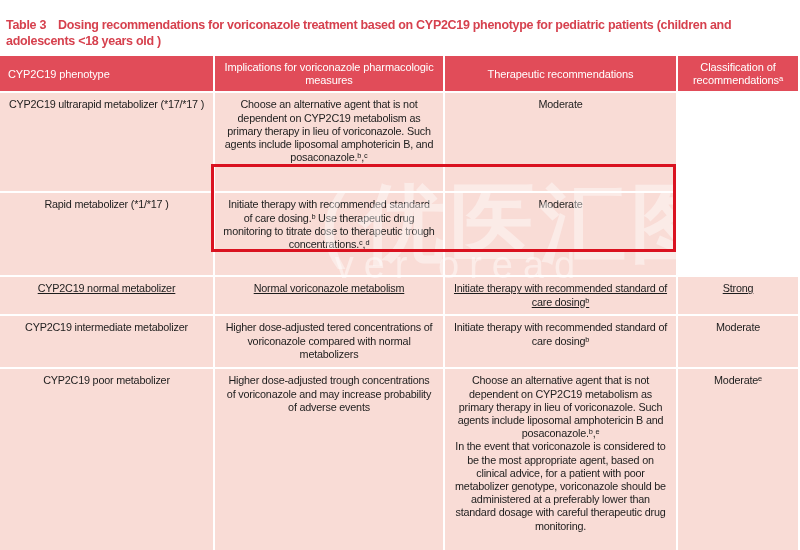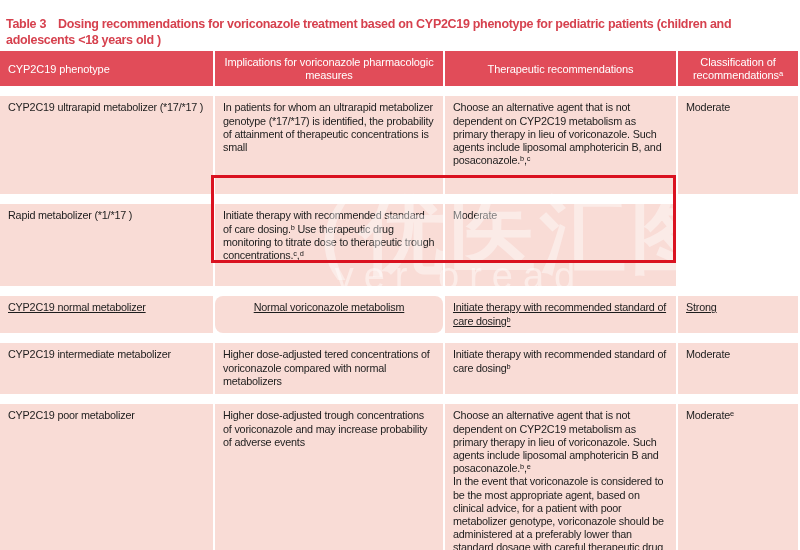--- a/index.html
+++ b/index.html
@@ -7,35 +7,35 @@
     --row-bg:#f9dcd6;
     --title-text:#d6414e;
     --highlight-border:#da1220;
     --body-text:#1d1d1d;
   }
   *{margin:0;padding:0;box-sizing:border-box;}
   html,body{width:800px;height:550px;overflow:hidden;background:#ffffff;
     font-family:"Liberation Sans","DejaVu Sans",sans-serif;color:var(--body-text);}
   .page{position:relative;width:800px;height:550px;}
 
-  .title{padding:6px 6px 2px 6px;color:var(--title-text);font-weight:bold;
-    font-size:12.5px;line-height:15.5px;letter-spacing:-0.3px;height:40px;margin-top:11px;}
+  .title{padding:18px 6px 2px 6px;color:var(--title-text);font-weight:bold;
+    font-size:12.5px;line-height:15.5px;letter-spacing:-0.3px;height:56px;}
   .title .tlabel{margin-right:12px;}
 
   .tbl{width:800px;}
   .trow{display:grid;grid-template-columns:213px 228px 231px 120px;column-gap:2px;
-    margin-top:10px;width:798px;}
+    margin-top:2px;width:798px;}
   .trow:first-child{margin-top:0;}
   .cell{background:var(--row-bg);padding:5px 8px 4px 8px;font-size:10.8px;
-    line-height:13.2px;letter-spacing:-0.2px;hyphens:manual;}
+    line-height:13.2px;letter-spacing:-0.2px;hyphens:manual;text-align:center;}
   .head .cell{background:var(--header-bg);color:#ffffff;font-size:11px;
     letter-spacing:-0.1px;min-height:30px;display:flex;align-items:center;}
   .head .cell.hc{justify-content:center;text-align:center;}
   .para + .para{margin-top:0;}
-  .center-text{text-align:center;border-radius:8px;}
+  .center-text{text-align:center;}
 
   .r1 .cell{min-height:98px;}
   .r2 .cell{min-height:82px;}
   .r3 .cell{min-height:37px;text-decoration:underline;}
   .r4 .cell{min-height:51px;}
   .r5 .cell{min-height:201px;}
 
   .highlight-box{position:absolute;left:211px;top:164px;width:465px;height:88px;
     border:3px solid var(--highlight-border);z-index:10;pointer-events:none;}
 
@@ -59,21 +59,20 @@
 
     <div class="trow head">
       <div class="cell">CYP2C19 phenotype</div>
       <div class="cell hc">Implications for voriconazole pharmacologic measures</div>
       <div class="cell hc">Therapeutic recommendations</div>
       <div class="cell hc">Classification of recommendationsᵃ</div>
     </div>
 
     <div class="trow r1">
       <div class="cell">CYP2C19 ultrarapid metabolizer (*17/*17 )</div>
-      <div class="cell">In patients for whom an ultrarapid metabolizer genotype (*17/*17) is identified, the probability of attainment of therapeutic concentrations is small</div>
       <div class="cell">
         <div class="para">Choose an alternative agent that is not dependent on CYP2C19 metabo­lism as primary therapy in lieu of vori­conazole. Such agents include liposomal amphotericin B, and posaconazole.ᵇ,ᶜ</div>
       </div>
       <div class="cell">Moderate</div>
     </div>
 
     <div class="trow r2">
       <div class="cell">Rapid metabolizer (*1/*17 )</div>
       <div class="cell">
         <div class="para">Initiate therapy with recommended standard of care dosing.ᵇ Use thera­peutic drug monitoring to titrate dose to therapeutic trough concentrations.ᶜ,ᵈ</div>

